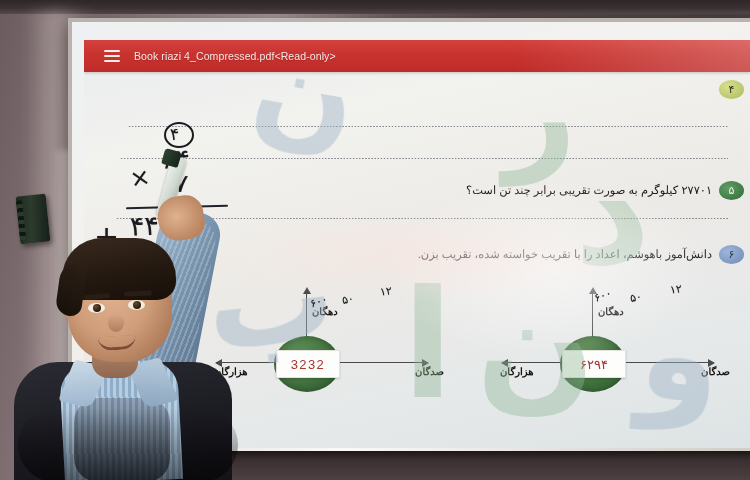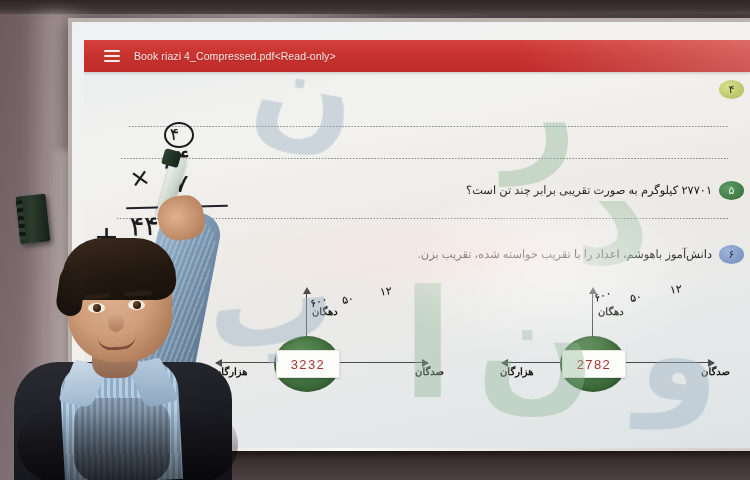--- a/index.html
+++ b/index.html
@@ -386,21 +386,21 @@
         <div class="qtext" style="top:0px;width:560px;">دانش‌آموز باهوشم، اعداد را با تقریب خواسته شده، تقریب بزن.</div>
       </div>
 
       <div class="pv" style="right:32px;top:212px;">
         <div class="pv-arrow-v"></div>
         <div class="pv-lbl dahgan">دهگان</div>
         <div class="pv-circle"></div>
         <div class="pv-arrow-h right"></div>
         <div class="pv-arrow-h left"></div>
         <div class="pv-box">
-          <span class="pv-num">2782</span>
+          <span class="pv-num">۶۲۹۴</span>
         </div>
         <div class="pv-lbl sadgan">صدگان</div>
         <div class="pv-lbl hezargan">هزارگان</div>
       </div>
 
       <div class="pv" style="right:318px;top:212px;">
         <div class="pv-arrow-v"></div>
         <div class="pv-lbl dahgan">دهگان</div>
         <div class="pv-circle"></div>
         <div class="pv-arrow-h right"></div>

